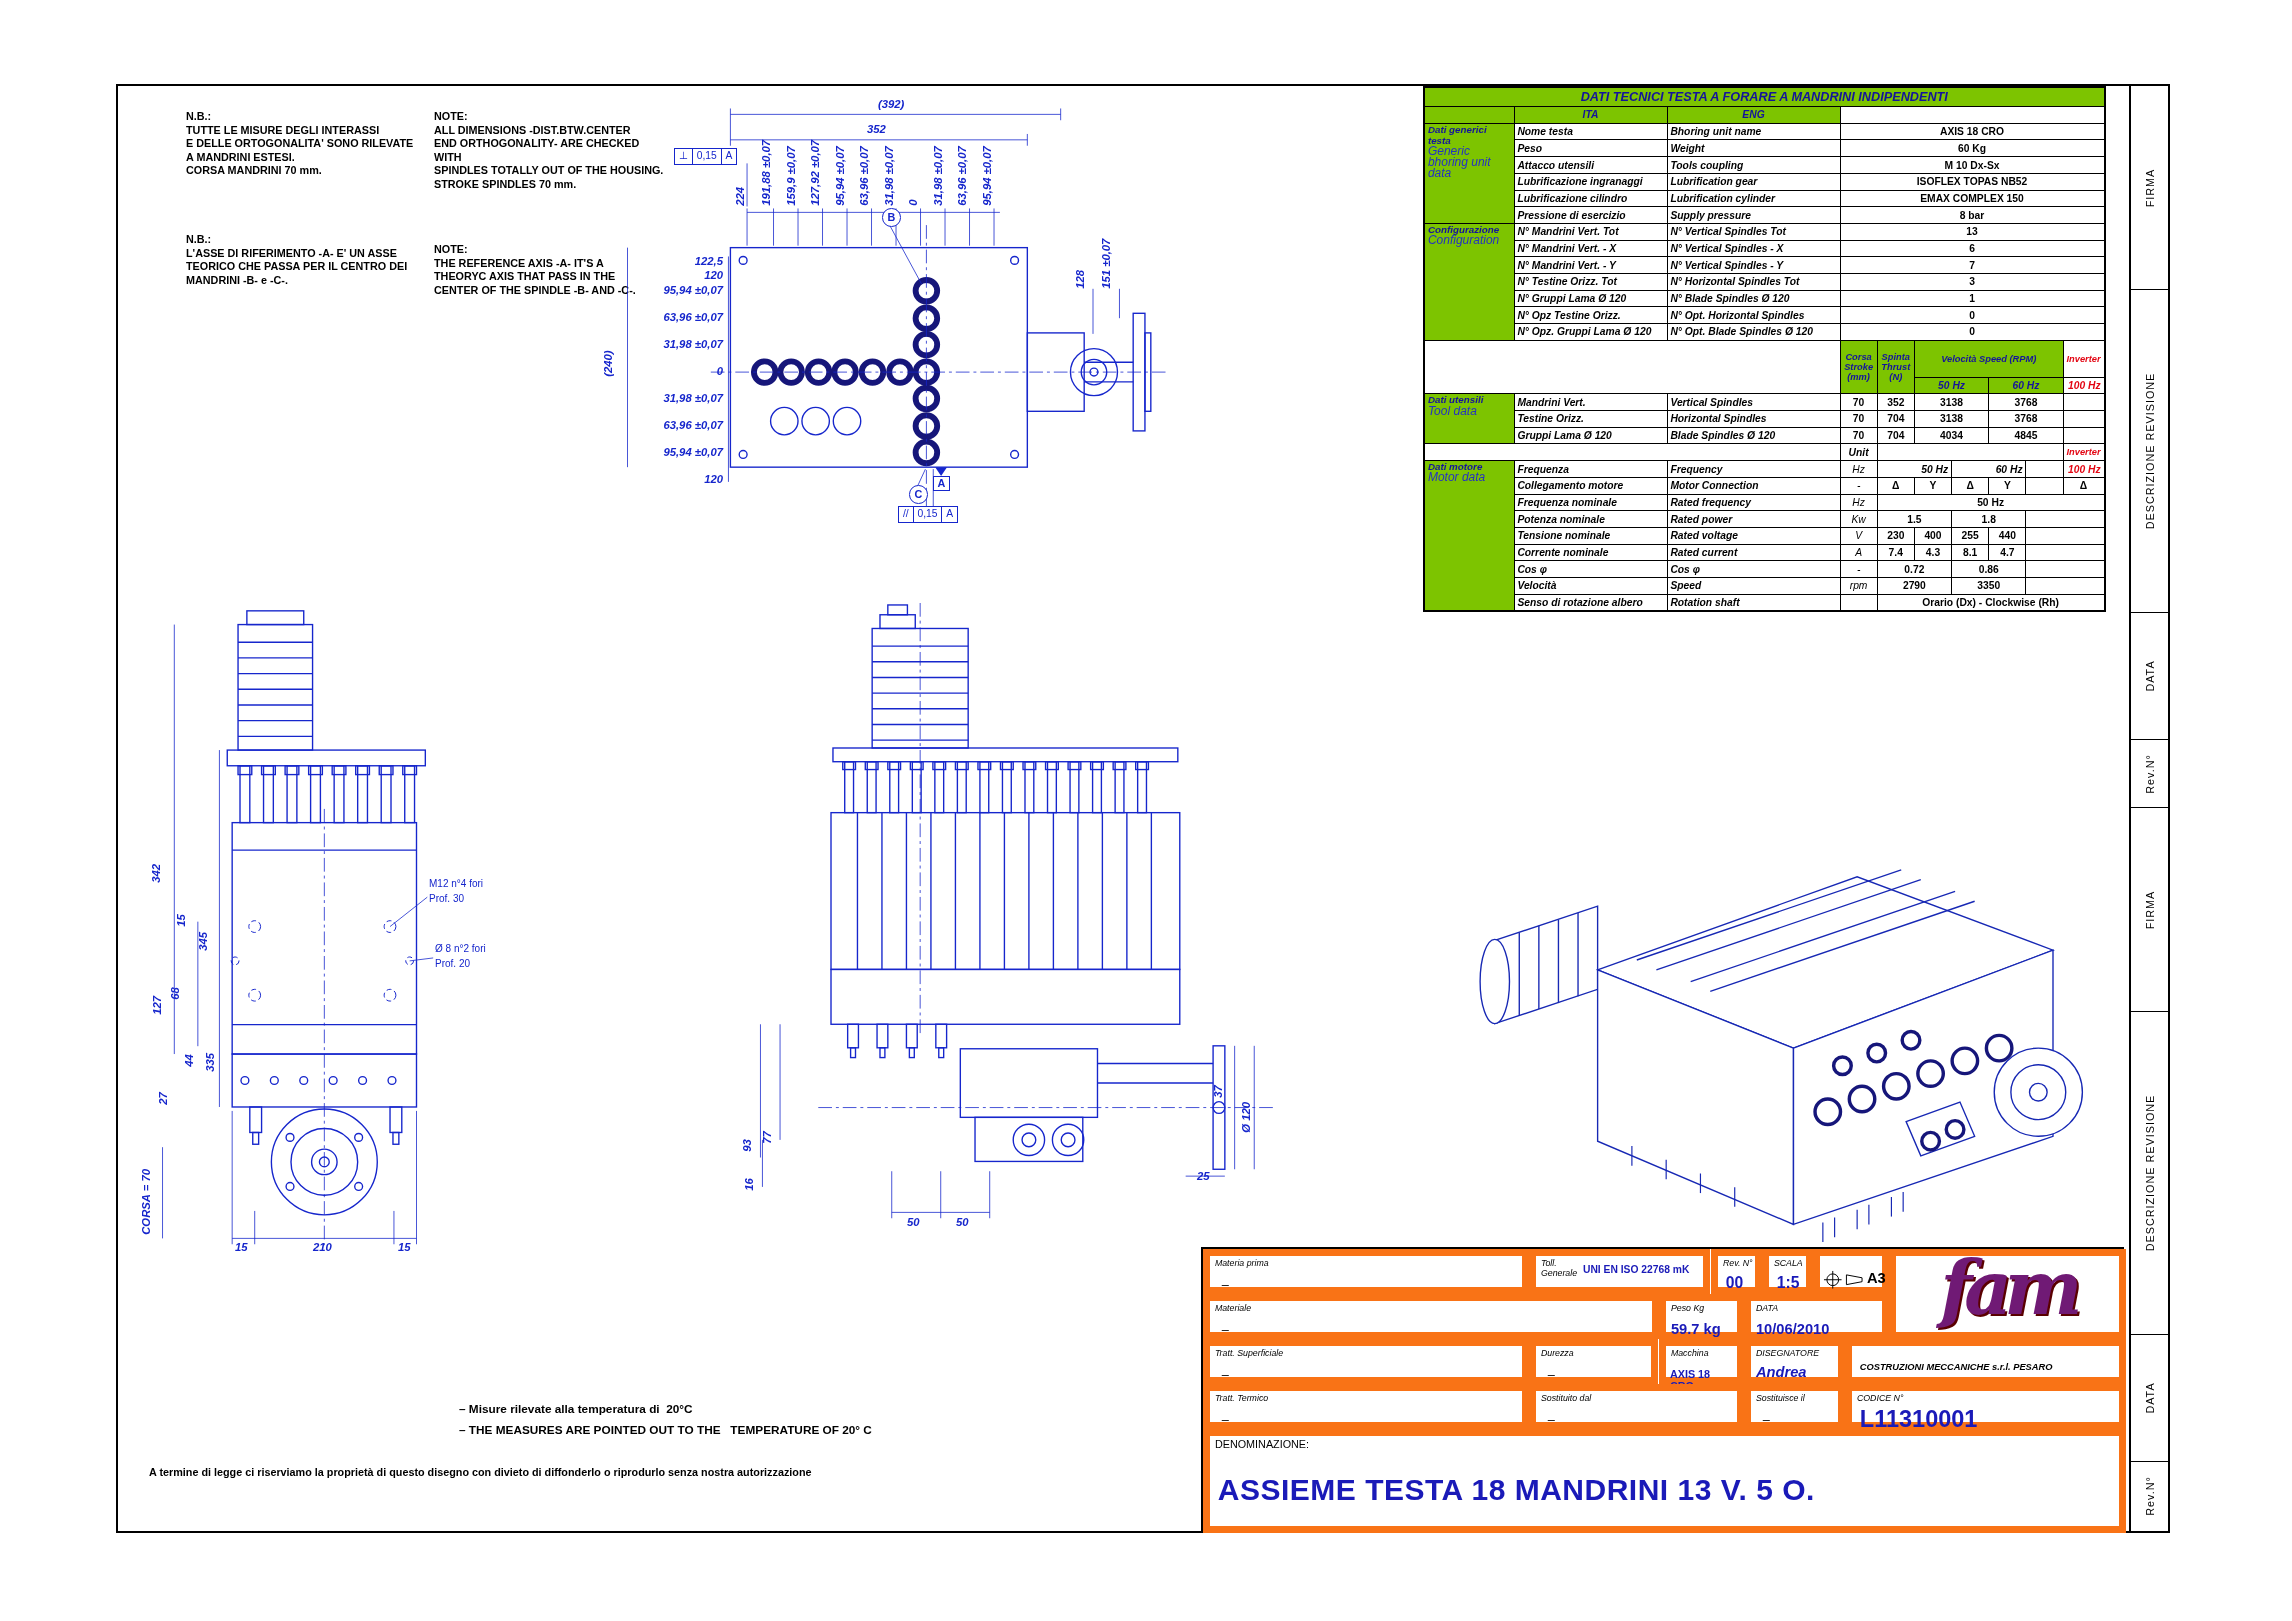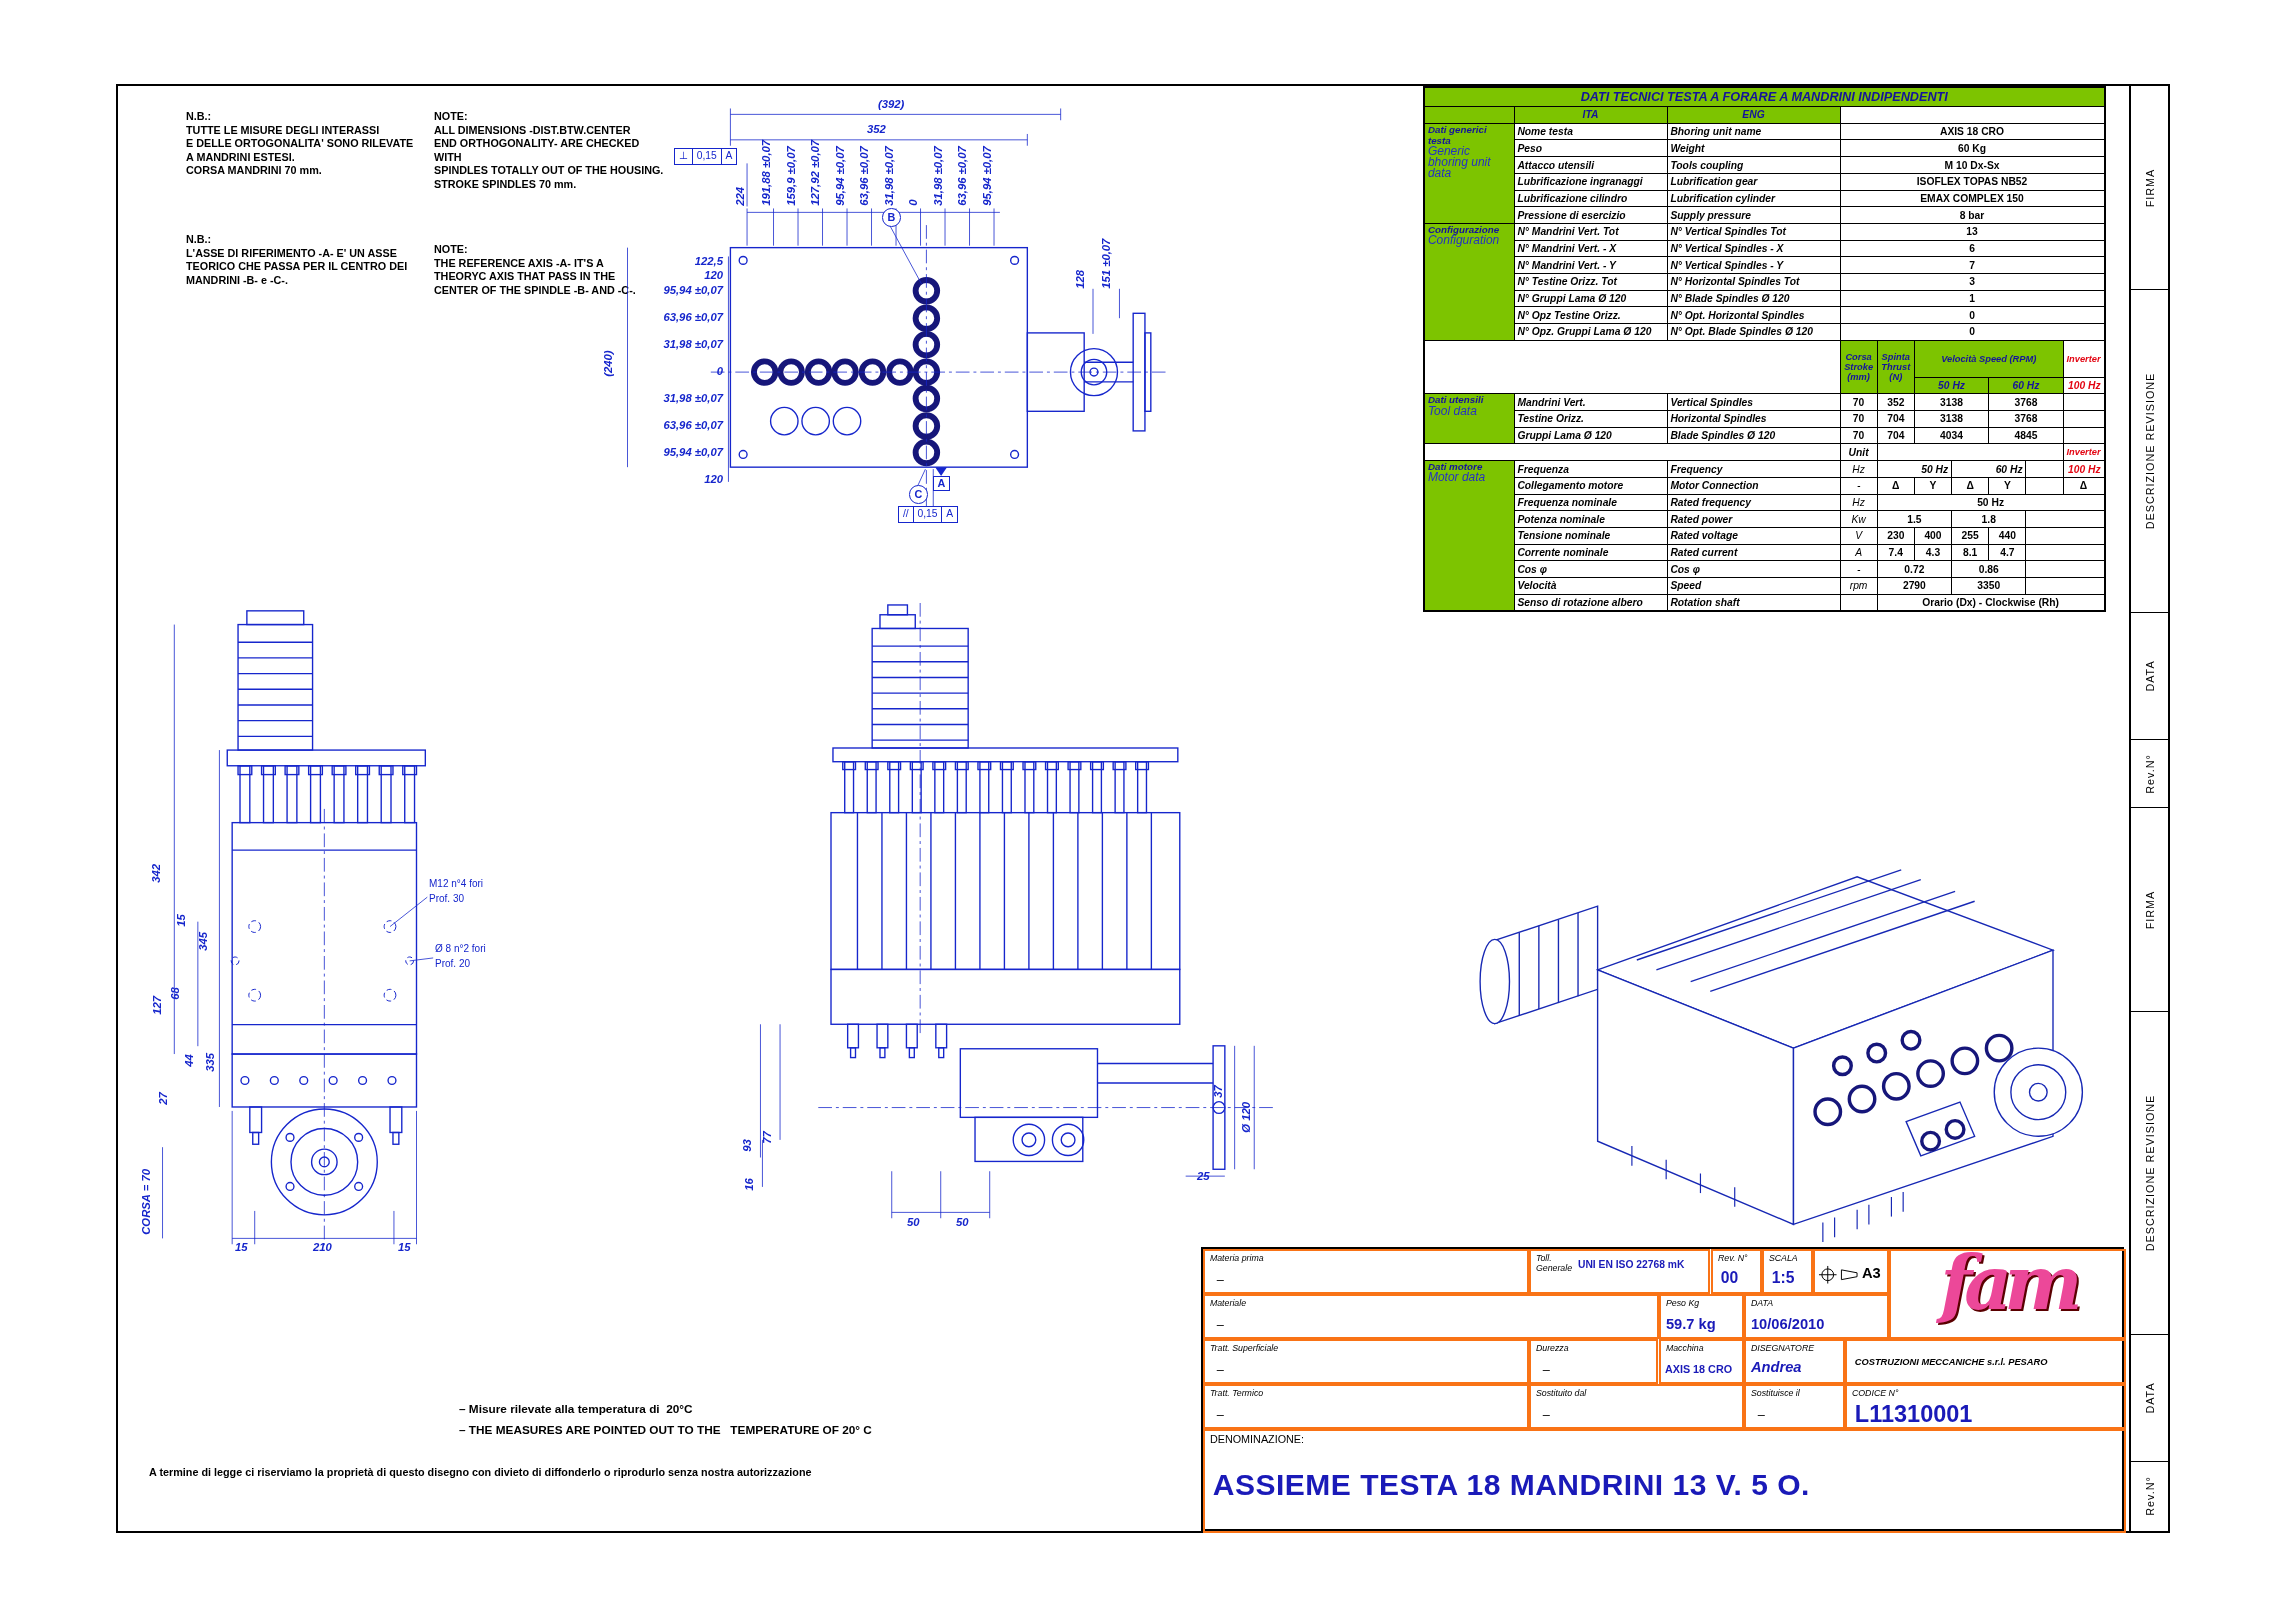--- a/index.html
+++ b/index.html
@@ -32,25 +32,25 @@
 #ttab .l{font-weight:bold;font-style:italic}
 #ttab .v{text-align:center;font-weight:bold}
 #ttab .mh{background:#7dc400;color:#14149b;font-weight:bold;font-style:italic;font-size:9.3px;line-height:10.3px;text-align:center;white-space:pre-line}
 #ttab .hz{text-align:center;font-weight:bold;font-style:italic;color:#14149b}
 #ttab .hzc{text-align:right;font-weight:bold;font-style:italic}
 #ttab .red{color:#e30613}
 #ttab .inv{color:#e30613;font-weight:bold;font-style:italic;text-align:center;font-size:9.3px}
 #ttab .uh{font-weight:bold;font-style:italic;text-align:center}
 #ttab .u{text-align:center;font-style:italic}
 #tblock{position:absolute;left:1201px;top:1247px;width:923px;height:284px;border:2px solid #000;background:#fff}
-.tbc{position:absolute;border:2px solid #f97316}
+.tbc{position:absolute;border:7px solid #f97316}
 .lb{position:absolute;left:4.9px;top:2px;font-size:8.8px;font-style:italic;white-space:pre-line}
 .dash{position:absolute;left:11.8px;top:21.6px;font-size:12.7px}
 .bigblue{color:#1a1ab8;font-weight:bold}
-#famlogo{font-family:"DejaVu Serif",serif;font-style:italic;font-weight:bold;font-size:74px;color:#ec4899;line-height:65px;letter-spacing:-7.8px;text-shadow:2px 2px 0 #5a0000}
+#famlogo{font-family:"DejaVu Serif",serif;font-style:italic;font-weight:bold;font-size:74px;color:#701a75;line-height:65px;letter-spacing:-7.8px;text-shadow:2px 2px 0 #5a0000}
 .denom{position:absolute;left:7.8px;top:37px;font-size:30px;color:#1a1ab8;font-weight:bold;letter-spacing:0.5px;white-space:nowrap}
 .bnote{position:absolute;white-space:pre}
 </style>
 </head>
 <body>
 
 <div id="sheet">
   <div id="frame"></div>
 
   <div id="revstrip">

